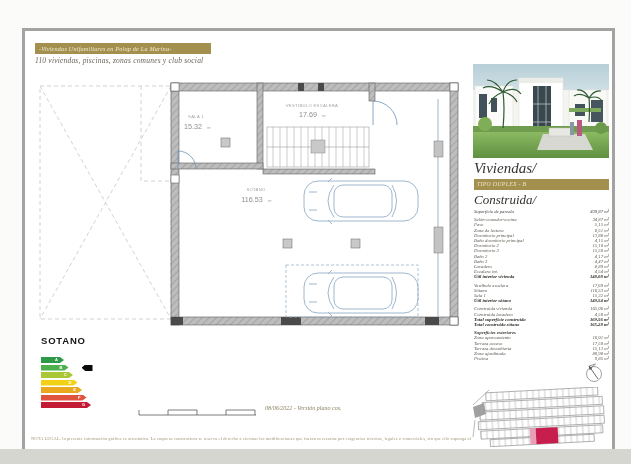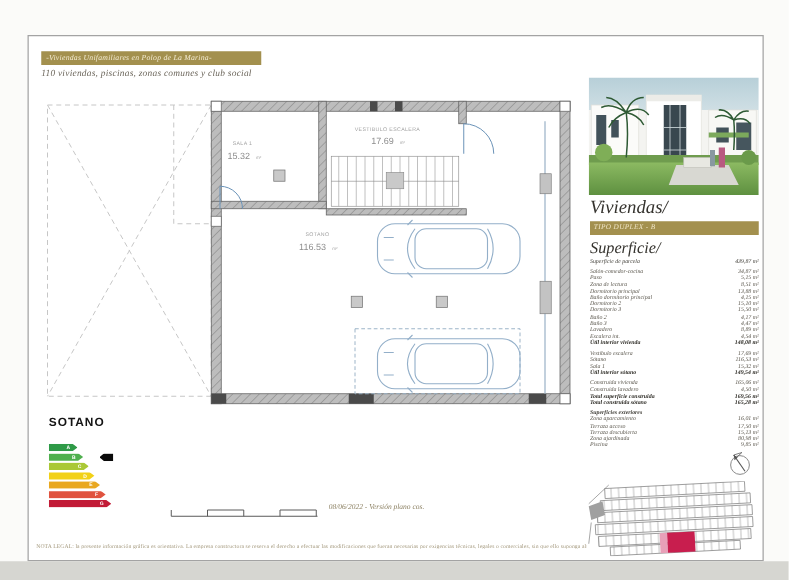--- a/index.html
+++ b/index.html
@@ -1,17 +1,17 @@
 <!DOCTYPE html>
 <html><head>
 <meta charset="utf-8">
 <style>
   html,body{margin:0;padding:0;}
   body{width:631px;height:464px;position:relative;background:#fbfbf9;font-family:"Liberation Sans",sans-serif;overflow:hidden;}
-  .sheet{position:absolute;left:22px;top:28px;width:587px;height:419px;background:#ffffff;border:1px solid #a3a3a3;}
+  .sheet{position:absolute;left:22px;top:28px;width:587px;height:419px;background:#ffffff;border:3px solid #a3a3a3;}
   .bottomband{position:absolute;left:0;top:449px;width:631px;height:15px;background:#d6d6d1;}
 
   
   .hbanner{position:absolute;left:10px;top:12px;width:176px;height:11px;background:#a3904e;color:#f3ebd2;
     font:italic 6.2px "Liberation Serif",serif;line-height:11px;padding-left:4px;box-sizing:border-box;letter-spacing:.2px;}
   .hsub{position:absolute;left:10px;top:25px;font:italic 7.5px "Liberation Serif",serif;color:#6b655a;letter-spacing:.2px;}
 
   
   .plansvg{position:absolute;left:10px;top:50px;}
   .rn{font:4.2px "Liberation Sans",sans-serif;fill:#a4a4a4;letter-spacing:.3px;}
@@ -207,21 +207,21 @@
       <path d="M30,28 q-12,-8 -20,-4 M30,28 q-8,-12 -16,-12 M30,28 q4,-12 14,-12 M30,28 q12,-6 18,2 M30,28 q10,2 14,10 M30,28 q-10,4 -14,12"></path>
       <path d="M116,58 q1,-14 0,-24"></path>
       <path d="M116,34 q-9,-6 -15,-2 M116,34 q-5,-9 -12,-8 M116,34 q5,-8 12,-7 M116,34 q9,-3 13,3"></path>
     </g>
     <circle cx="12" cy="60" r="7" fill="#7fae57"></circle>
     <circle cx="128" cy="64" r="6" fill="#6a9a4a"></circle>
   </svg>
 
   <div class="sbtitle">Viviendas/</div>
   <div class="typebanner">TIPO DUPLEX - B</div>
-  <div class="suptitle">Superficie/</div>
+  <div class="suptitle">Construida/</div>
   <div class="stable" id="stable">
       <div class="srow head">
         <span>Superficie de parcela</span>
         <span>439,87 m²</span>
       </div>
       <div class="srow spacer"></div>
       <div class="srow ">
         <span>Salón-comedor-cocina</span>
         <span>34,87 m²</span>
       </div>

